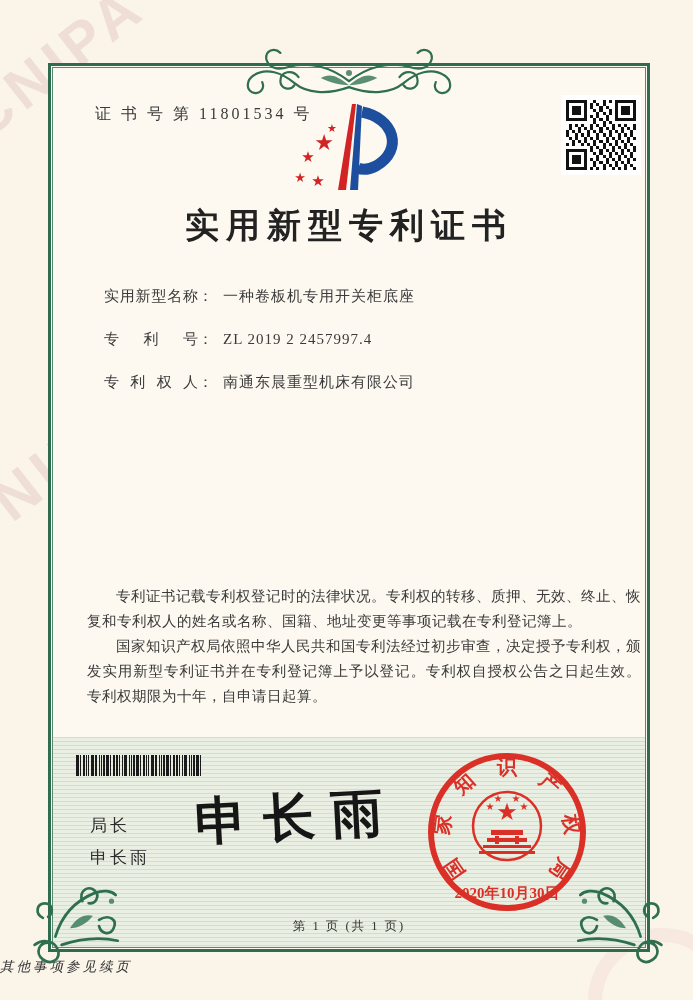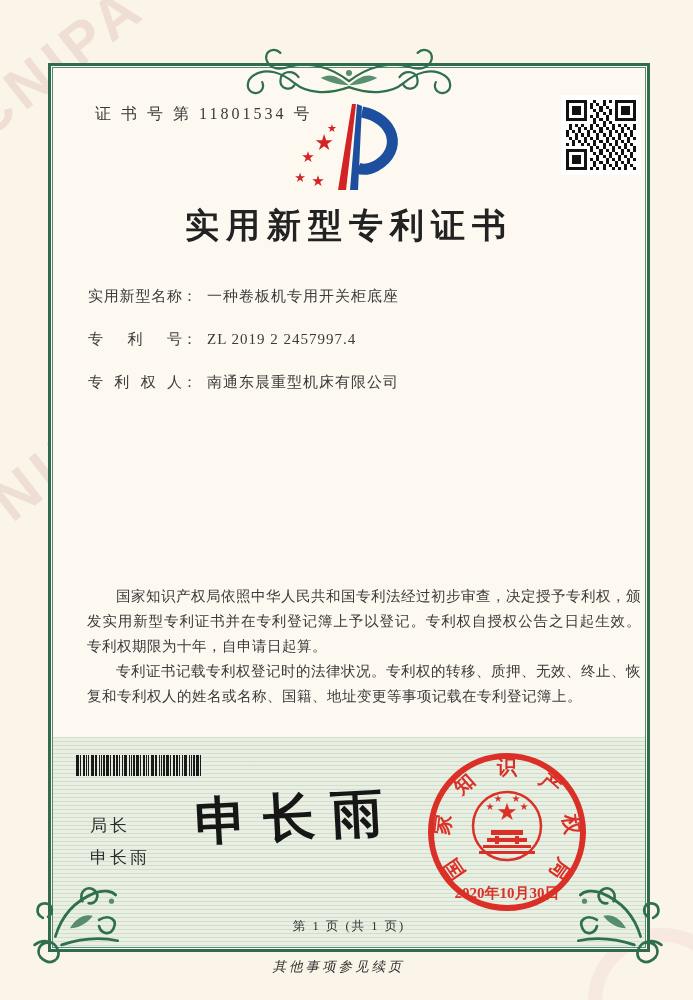--- a/index.html
+++ b/index.html
@@ -54,21 +54,21 @@
   .logo{position:absolute;left:276px;top:98px;width:148px;height:98px;z-index:2;}
   .qr{position:absolute;left:561px;top:95px;width:80px;height:80px;background:#fff;
       padding:2px;box-sizing:border-box;z-index:2;}
   .qr svg{width:100%;height:100%;}
   .doc-title{
     position:absolute;left:48px;top:203px;width:602px;text-align:center;
     font-size:34px;font-weight:700;letter-spacing:7px;color:#222;z-index:2;
   }
   
   .fields{position:absolute;left:88px;top:286px;width:552px;z-index:2;font-size:15px;color:#3b3b3b;}
-  .frow{height:20px;line-height:20px;margin-bottom:23px;white-space:nowrap;}
+  .frow{height:20px;line-height:20px;margin-bottom:23px;white-space:nowrap;margin-left:16px;}
   .flabel{display:inline-block;width:94px;text-align:justify;text-align-last:justify;vertical-align:top;}
   .fcolon{display:inline-block;margin:0 2px 0 0;}
   .fvalue{display:inline-block;margin-left:8px;letter-spacing:1px;}
   .fvalue1{display:inline-block;margin-left:8px;width:160px;letter-spacing:1px;}
   
   .paras{position:absolute;left:87px;top:584px;width:554px;z-index:2;}
   .paras p{
     margin:0;font-size:14.5px;line-height:25px;text-indent:2em;text-align:justify;
     color:#3a3a3a;letter-spacing:0.5px;
   }
@@ -82,21 +82,21 @@
     font-size:52px;color:#161616;letter-spacing:16px;transform:rotate(-3deg);
     font-family:"DejaVu Serif","Liberation Serif",serif;font-weight:600;white-space:nowrap;
   }
   .seal{position:absolute;left:422px;top:748px;width:170px;height:178px;z-index:4;opacity:0.94;}
   .seal svg{width:100%;height:100%;}
   .page-foot{
     position:absolute;left:48px;top:918px;width:602px;text-align:center;z-index:3;
     font-size:12.5px;color:#333;letter-spacing:2px;
   }
   .cont-note{
-    position:absolute;left:0;top:958px;width:677px;text-align:center;z-index:2;
+    position:absolute;left:0;top:958px;width:677px;z-index:2;
     font-size:13.5px;color:#333;letter-spacing:3px;font-style:italic;
   }
 </style>
 </head>
 <body>
 
 <div class="wm wm1">CNIPA</div>
 <div class="wm wm2">CNIPA</div>
 <div class="wm wm3">CNIPA</div>
 <div class="wm wm4">CNIPA</div>
@@ -342,22 +342,22 @@
   </div>
   <div class="frow">
     <span class="flabel">专利号</span><span class="fcolon">：</span><span class="fvalue">ZL 2019 2 2457997.4</span>
   </div>
   <div class="frow">
     <span class="flabel">专利权人</span><span class="fcolon">：</span><span class="fvalue">南通东晨重型机床有限公司</span>
   </div>
 </div>
 
 <div class="paras">
+  <p>专利证书记载专利权登记时的法律状况。专利权的转移、质押、无效、终止、恢复和专利权人的姓名或名称、国籍、地址变更等事项记载在专利登记簿上。</p>
   <p>国家知识产权局依照中华人民共和国专利法经过初步审查，决定授予专利权，颁发实用新型专利证书并在专利登记簿上予以登记。专利权自授权公告之日起生效。专利权期限为十年，自申请日起算。</p>
-  <p>专利证书记载专利权登记时的法律状况。专利权的转移、质押、无效、终止、恢复和专利权人的姓名或名称、国籍、地址变更等事项记载在专利登记簿上。</p>
 </div>
 
 <div class="barcode" id="barcode"><i style="width: 3px; margin-right: 1px;"></i><i style="width: 1px; margin-right: 2px;"></i><i style="width: 2px; margin-right: 1px;"></i><i style="width: 1px; margin-right: 1px;"></i><i style="width: 1px; margin-right: 2px;"></i><i style="width: 3px; margin-right: 1px;"></i><i style="width: 2px; margin-right: 2px;"></i><i style="width: 1px; margin-right: 1px;"></i><i style="width: 1px; margin-right: 1px;"></i><i style="width: 2px; margin-right: 1px;"></i><i style="width: 3px; margin-right: 1px;"></i><i style="width: 1px; margin-right: 2px;"></i><i style="width: 2px; margin-right: 1px;"></i><i style="width: 2px; margin-right: 1px;"></i><i style="width: 1px; margin-right: 2px;"></i><i style="width: 1px; margin-right: 1px;"></i><i style="width: 3px; margin-right: 2px;"></i><i style="width: 1px; margin-right: 1px;"></i><i style="width: 1px; margin-right: 1px;"></i><i style="width: 2px; margin-right: 1px;"></i><i style="width: 3px; margin-right: 1px;"></i><i style="width: 1px; margin-right: 2px;"></i><i style="width: 2px; margin-right: 1px;"></i><i style="width: 1px; margin-right: 1px;"></i><i style="width: 1px; margin-right: 2px;"></i><i style="width: 3px; margin-right: 1px;"></i><i style="width: 2px; margin-right: 2px;"></i><i style="width: 1px; margin-right: 1px;"></i><i style="width: 1px; margin-right: 1px;"></i><i style="width: 2px; margin-right: 1px;"></i><i style="width: 3px; margin-right: 1px;"></i><i style="width: 1px; margin-right: 2px;"></i><i style="width: 2px; margin-right: 1px;"></i><i style="width: 2px; margin-right: 1px;"></i><i style="width: 1px; margin-right: 2px;"></i><i style="width: 1px; margin-right: 1px;"></i><i style="width: 3px; margin-right: 2px;"></i><i style="width: 1px; margin-right: 1px;"></i><i style="width: 1px; margin-right: 1px;"></i><i style="width: 2px; margin-right: 1px;"></i><i style="width: 3px; margin-right: 1px;"></i><i style="width: 1px; margin-right: 2px;"></i></div>
 
 <div class="signer">
   <div>局长</div>
   <div>申长雨</div>
 </div>
 
 <div class="signature">申长雨</div>

